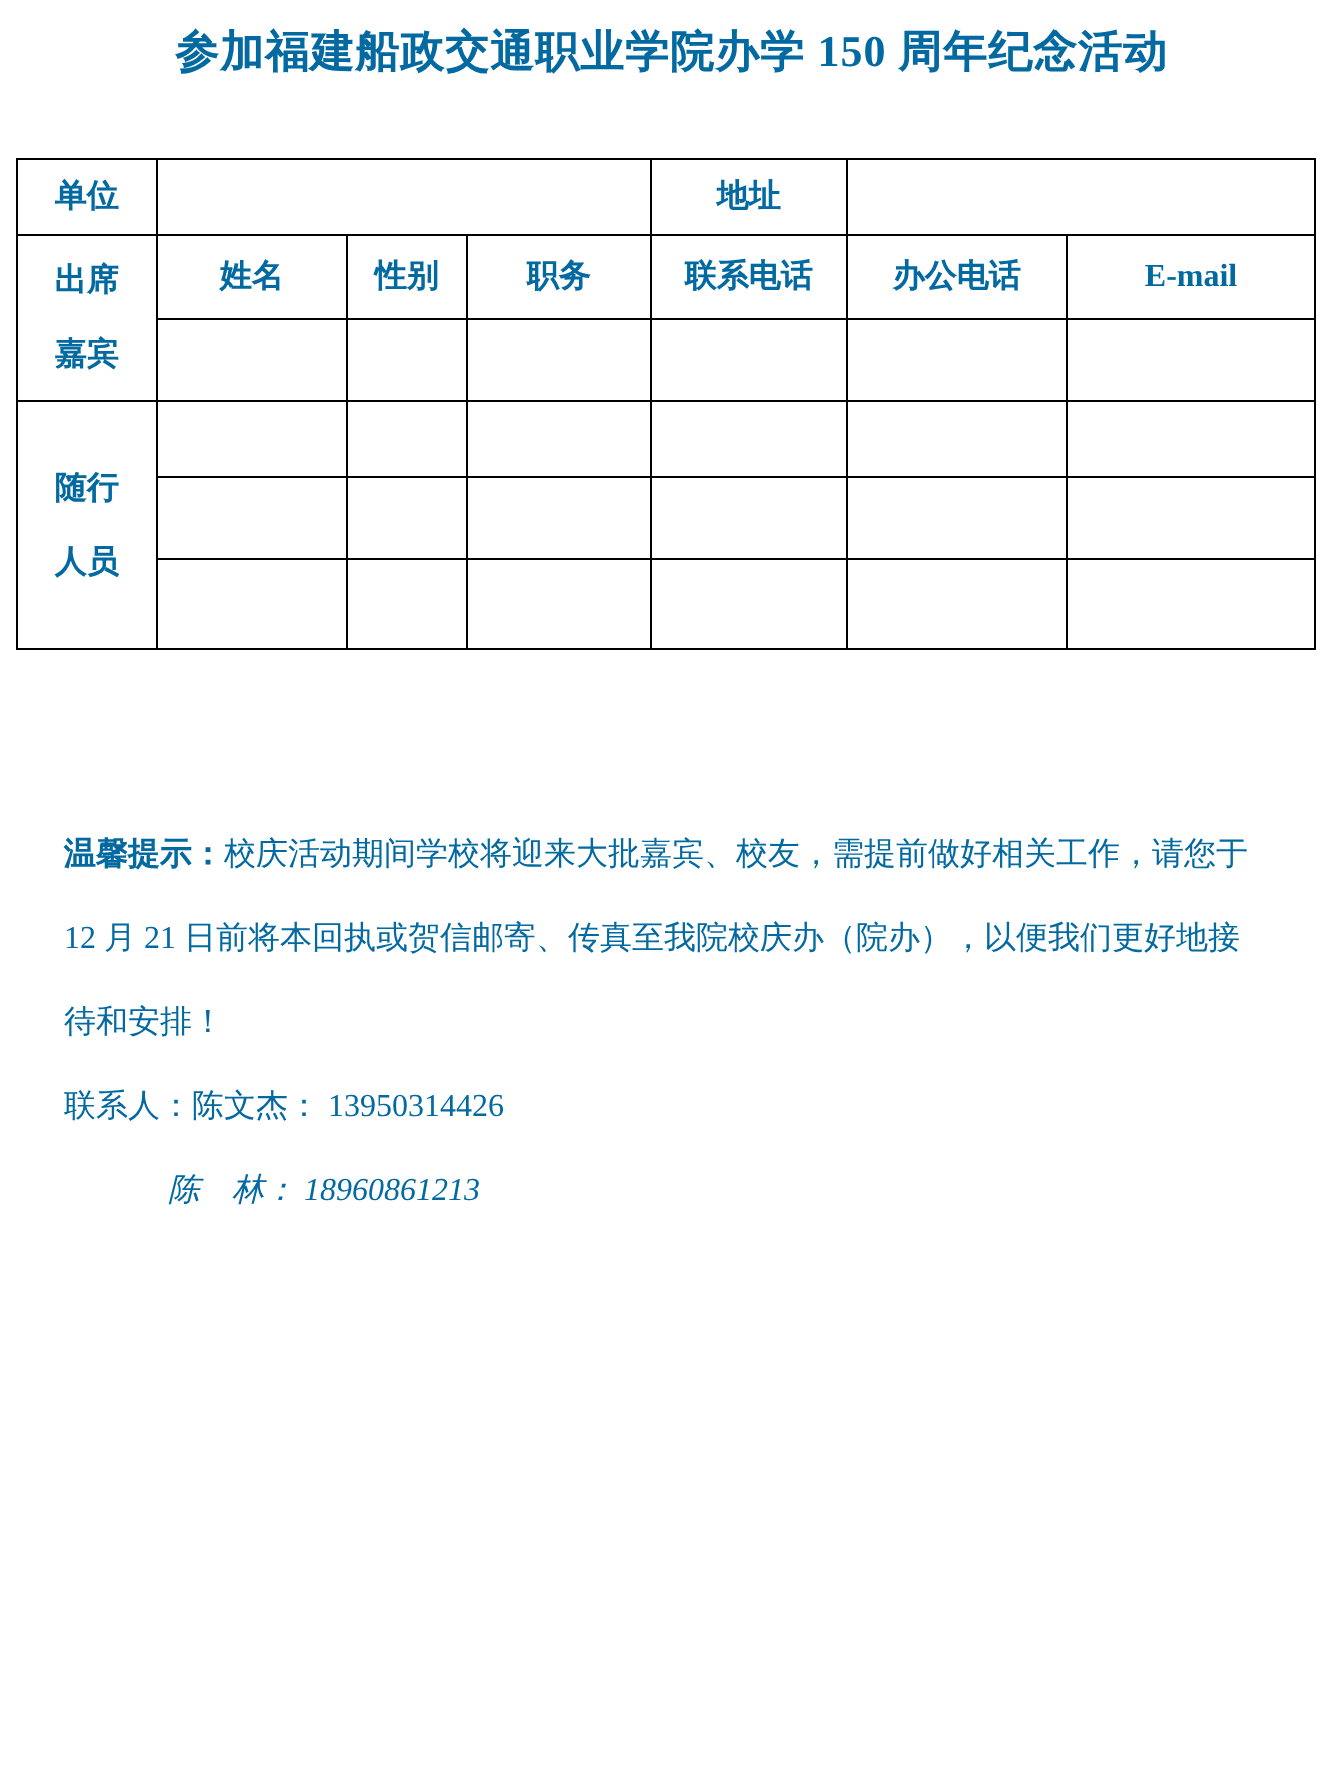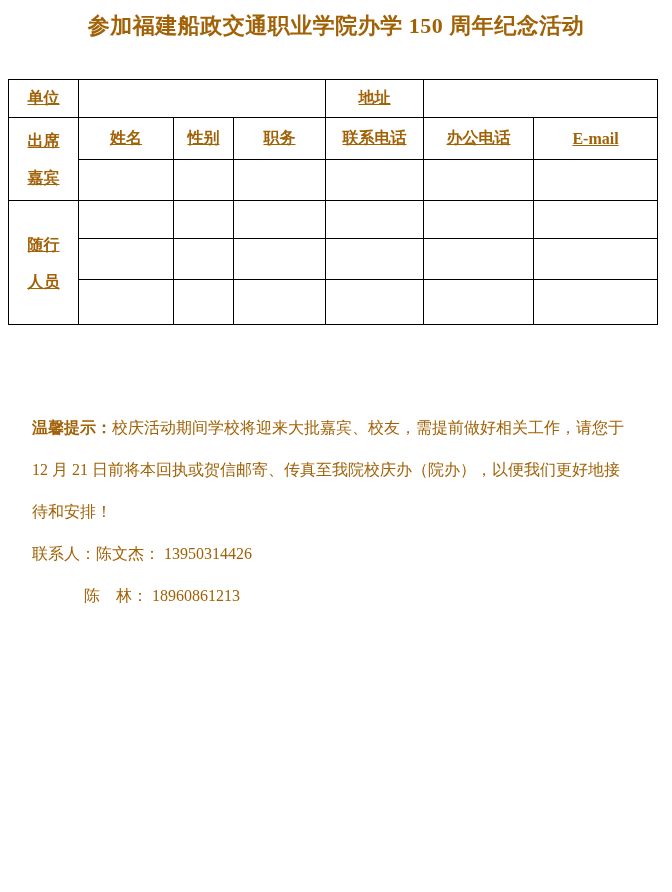--- a/index.html
+++ b/index.html
@@ -1,39 +1,38 @@
 <!DOCTYPE html>
 <html><head>
 <meta charset="utf-8">
 <style>
   html, body { margin: 0; padding: 0; background: #fff; }
   .page {
     width: 672px;
     height: 892px;
     background: #ffffff;
-    color: #a16207;
+    color: #0369a1;
     font-family: "Liberation Serif", "DejaVu Serif", serif;
     overflow: hidden;
     position: relative;
     box-sizing: border-box;
   }
   .title-block {
     padding-top: 6px;
     text-align: center;
     font-weight: bold;
     font-size: 22px;
     line-height: 40px;
     letter-spacing: 0.5px;
   }
   table.form {
     border-collapse: collapse;
     table-layout: fixed;
     width: 649px;
     margin: 33px 4px 0 8px;
-    text-decoration: underline;
   }
   table.form td {
     border: 1.5px solid #000;
     font-size: 16px;
     text-align: center;
     vertical-align: middle;
     padding: 0;
     overflow: hidden;
   }
   td.lbl { font-weight: bold; }
@@ -45,21 +44,21 @@
   tr.r5 td { height: 40px; }
   tr.r6 td { height: 44px; }
   .notes {
     margin-top: 82px;
     padding: 0 40px 0 32px;
     font-size: 16px;
     line-height: 42px;
   }
   .notes p { margin: 0; }
   .notes .bold { font-weight: bold; }
-  .indent { padding-left: 52px; }
+  .indent { padding-left: 52px; font-style: italic; }
   .sp-tab { display: inline-block; width: 42px; }
   .sp-md  { display: inline-block; width: 26px; }
   .sp-sm  { display: inline-block; width: 8px; }
   .sp-xs  { display: inline-block; width: 4px; }
 </style>
 </head>
 <body>
 
 <div class="page">
 

